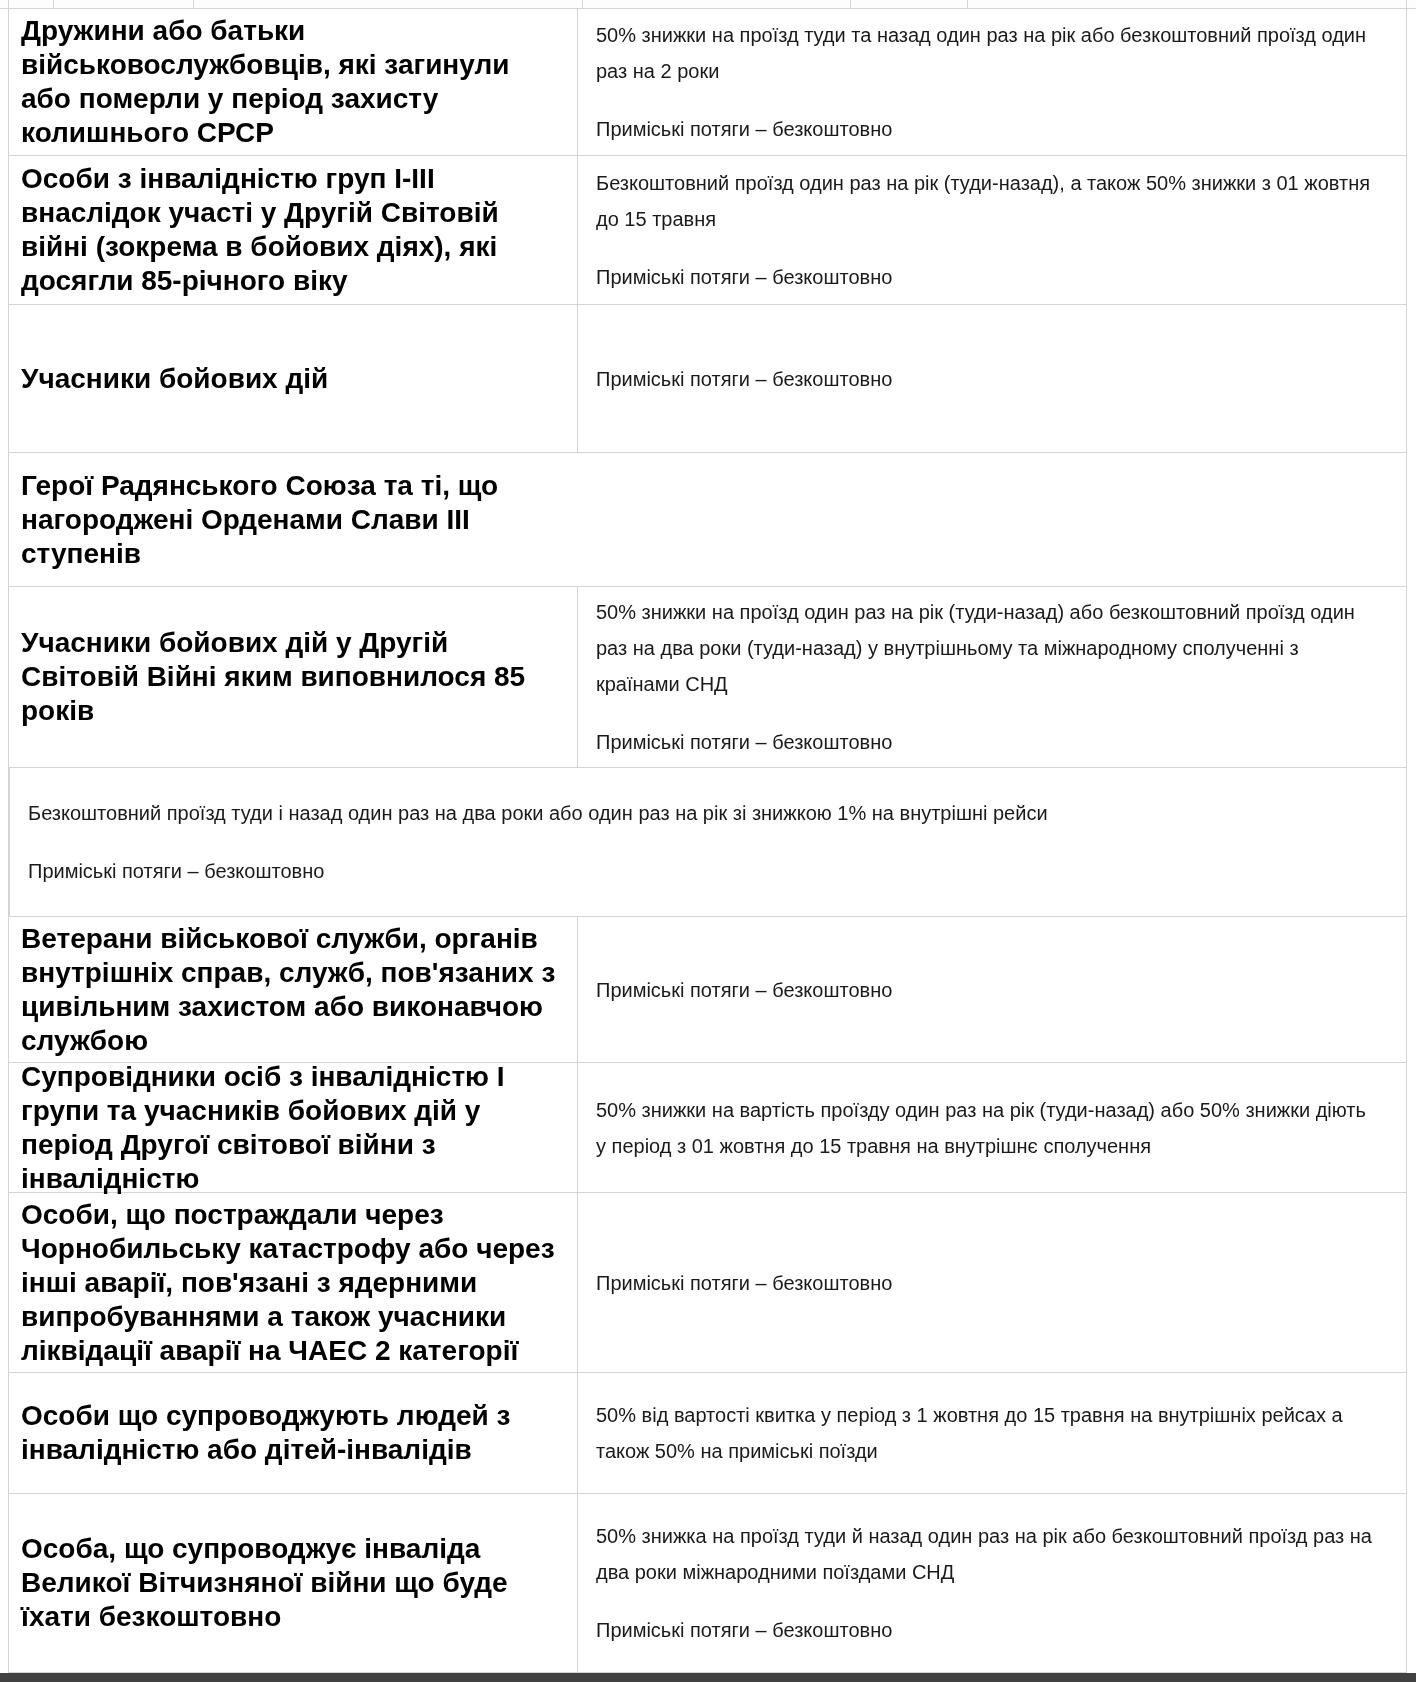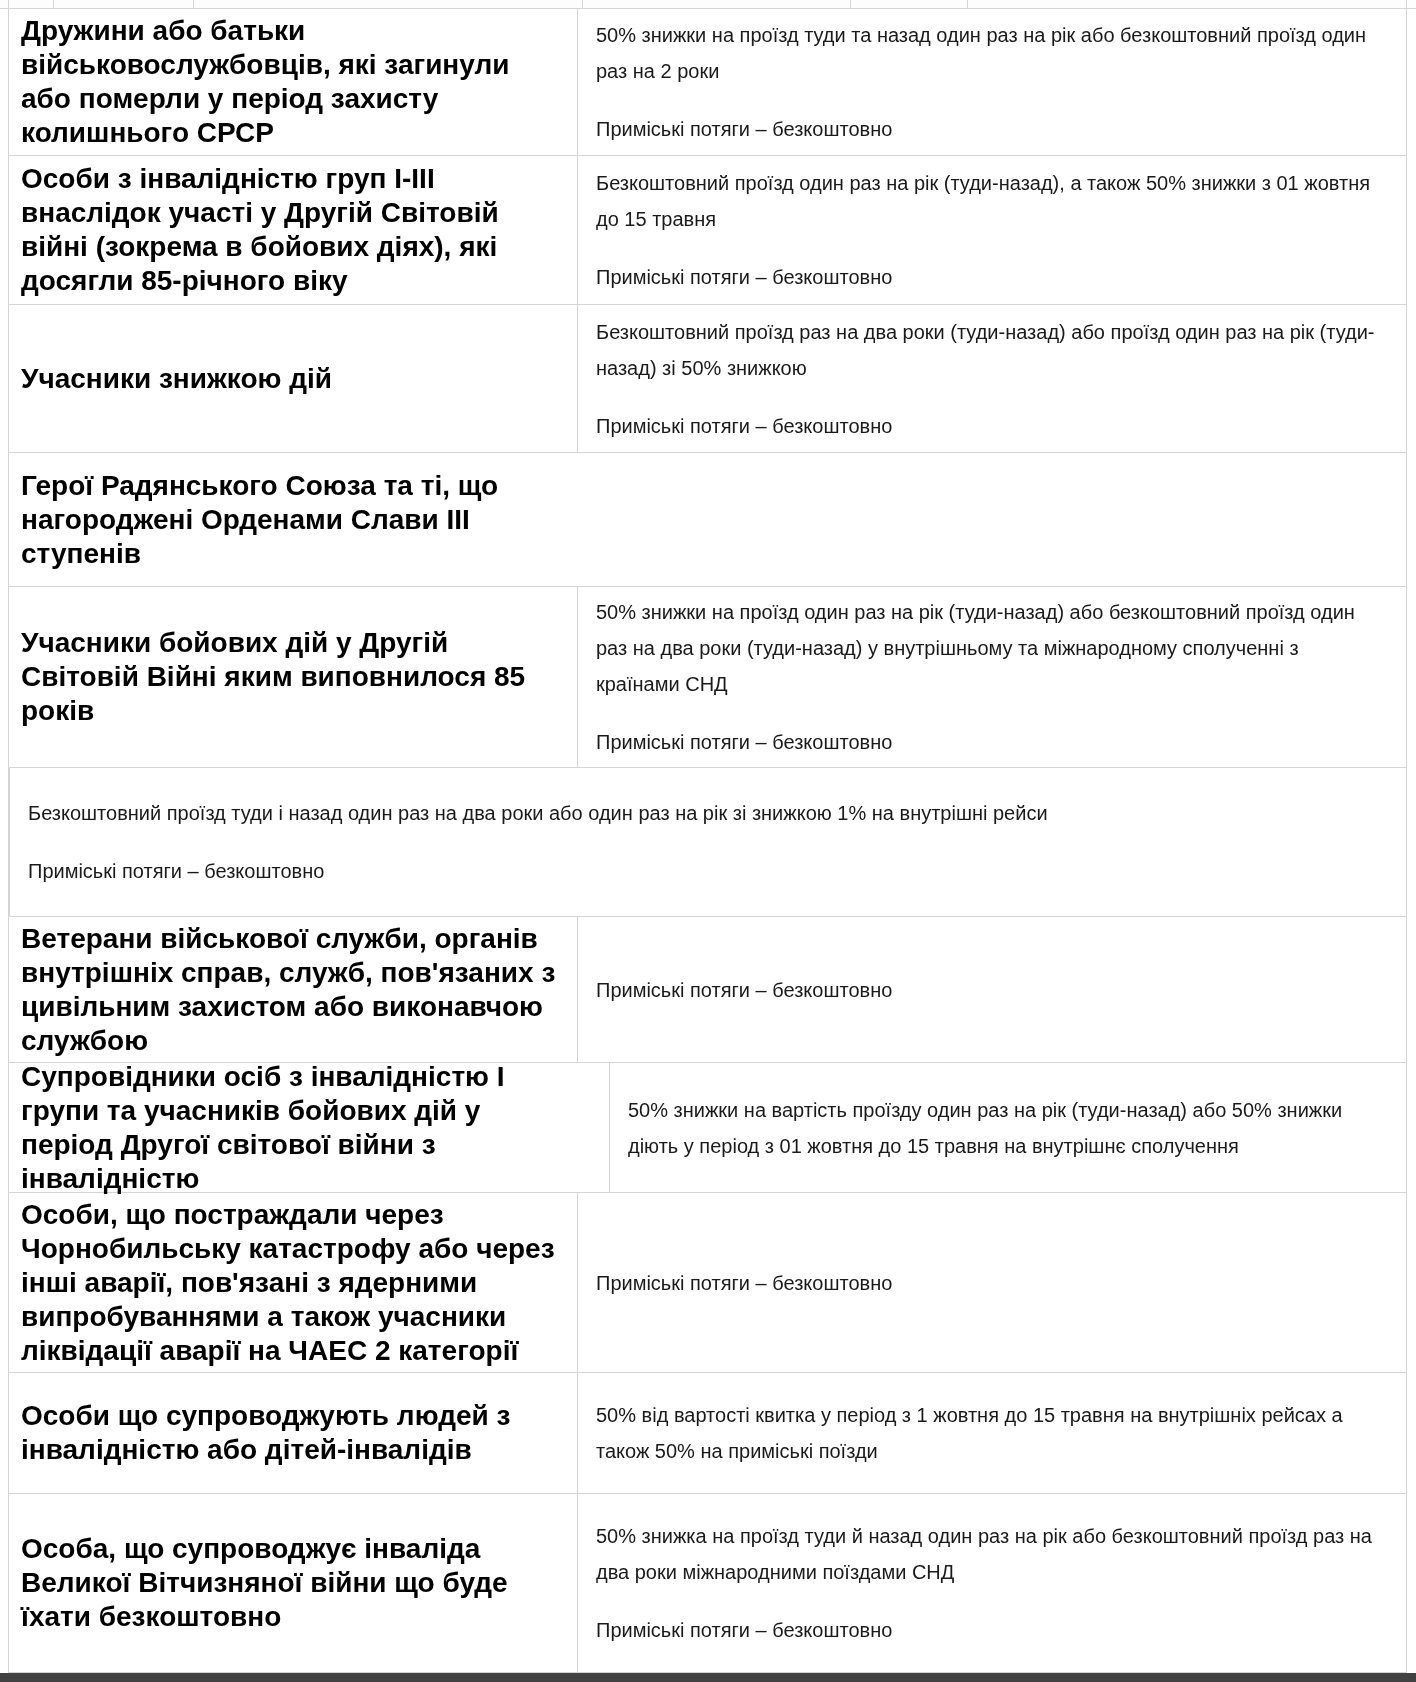--- a/index.html
+++ b/index.html
@@ -108,24 +108,23 @@
       <div class="category">Особи з інвалідністю груп I-III внаслідок участі у Другій Світовій війні (зокрема в бойових діях), які досягли 85-річного віку</div>
     </div>
     <div class="cell cell-right">
           <p class="benefit">Безкоштовний проїзд один раз на рік (туди-назад), а також 50% знижки з 01 жовтня до 15 травня</p>
           <p class="benefit">Приміські потяги – безкоштовно</p>
         </div>
   </div>
 
   <div class="row" style="height: 148px;">
     <div class="cell cell-left">
-      <div class="category">Учасники знижкою дій</div>
+      <div class="category">Учасники бойових дій</div>
     </div>
     <div class="cell cell-right">
-          <p class="benefit">Безкоштовний проїзд раз на два роки (туди-назад) або проїзд один раз на рік (туди-назад) зі 50% знижкою</p>
           <p class="benefit">Приміські потяги – безкоштовно</p>
         </div>
   </div>
 
   <div class="row" style="height: 134px;">
     <div class="cell cell-left">
       <div class="category">Герої Радянського Союза та ті, що нагороджені Орденами Слави III ступенів</div>
     </div>
   </div>
 
@@ -148,21 +147,21 @@
 
   <div class="row" style="height: 146px;">
     <div class="cell cell-left">
       <div class="category">Ветерани військової служби, органів внутрішніх справ, служб, пов'язаних з цивільним захистом або виконавчою службою</div>
     </div>
     <div class="cell cell-right">
           <p class="benefit">Приміські потяги – безкоштовно</p>
         </div>
   </div>
 
-  <div class="row" style="height: 130px; gap: 32px;">
+  <div class="row" style="height: 130px;">
     <div class="cell cell-left">
       <div class="category">Супровідники осіб з інвалідністю I групи та учасників бойових дій у період Другої світової війни з інвалідністю</div>
     </div>
     <div class="cell cell-right">
           <p class="benefit">50% знижки на вартість проїзду один раз на рік (туди-назад) або 50% знижки діють у період з 01 жовтня до 15 травня на внутрішнє сполучення</p>
         </div>
   </div>
 
   <div class="row" style="height: 180px;">
     <div class="cell cell-left">

